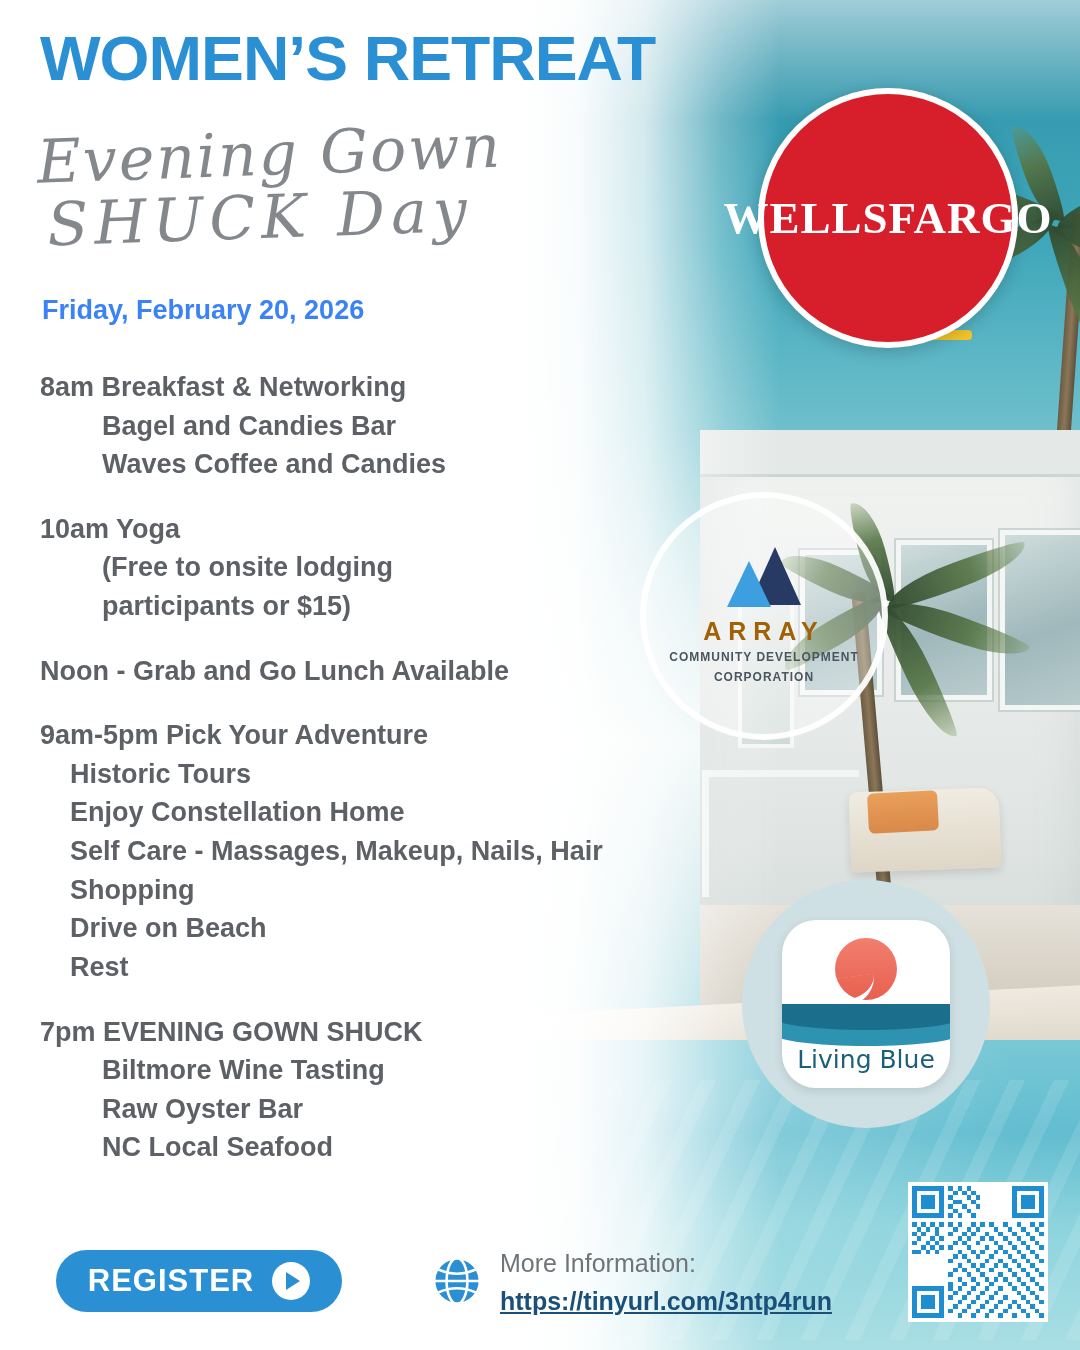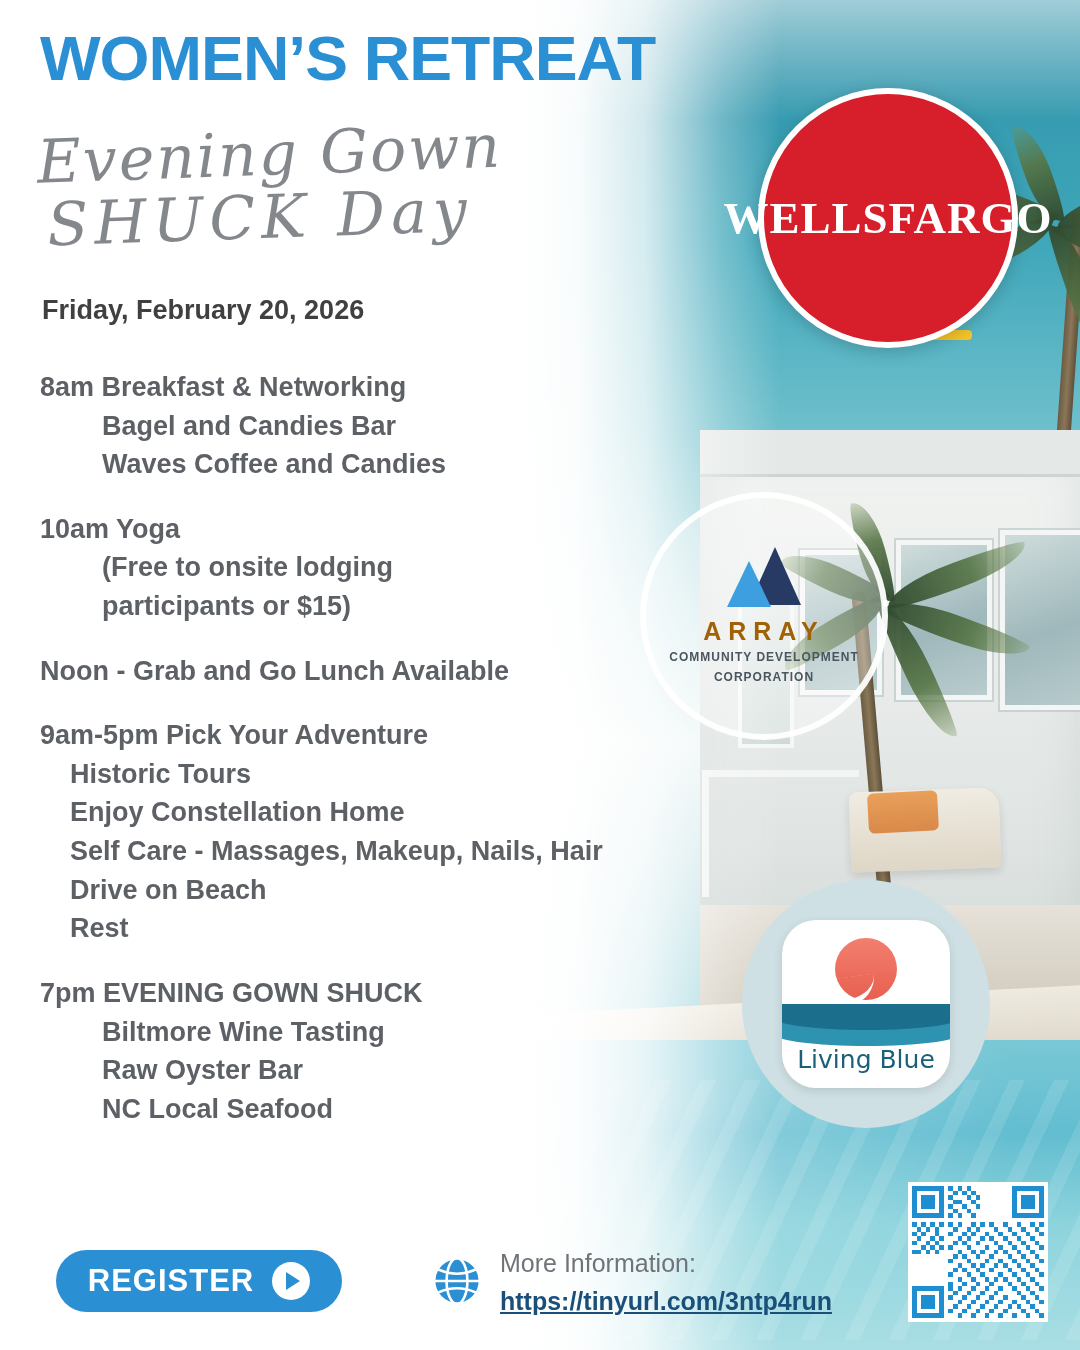--- a/index.html
+++ b/index.html
@@ -210,21 +210,21 @@
     margin-left: 8px;
     letter-spacing: 6px;
   }
 
   .date-line {
     position: absolute;
     left: 42px;
     top: 295px;
     font-size: 27px;
     font-weight: bold;
-    color: #404040;
+    color: #3b82f6;
   }
 
   .schedule {
     position: absolute;
     left: 40px;
     top: 368px;
     width: 640px;
     color: #5d6166;
     font-size: 27px;
     font-weight: bold;
@@ -519,20 +519,21 @@
       <div class="sub">  participants or $15)</div>
     </div>
     <div class="block">
       <div>Noon - Grab and Go Lunch Available</div>
     </div>
     <div class="block">
       <div>9am-5pm Pick Your Adventure</div>
       <div class="sub2">Historic Tours</div>
       <div class="sub2">Enjoy Constellation Home</div>
       <div class="sub2">Self Care - Massages, Makeup, Nails, Hair</div>
+      <div class="sub2">Shopping</div>
       <div class="sub2">Drive on Beach</div>
       <div class="sub2">Rest</div>
     </div>
     <div class="block">
       <div>7pm  EVENING GOWN SHUCK</div>
       <div class="sub">Biltmore Wine Tasting</div>
       <div class="sub">Raw Oyster Bar</div>
       <div class="sub">NC Local Seafood</div>
     </div>
   </div>

